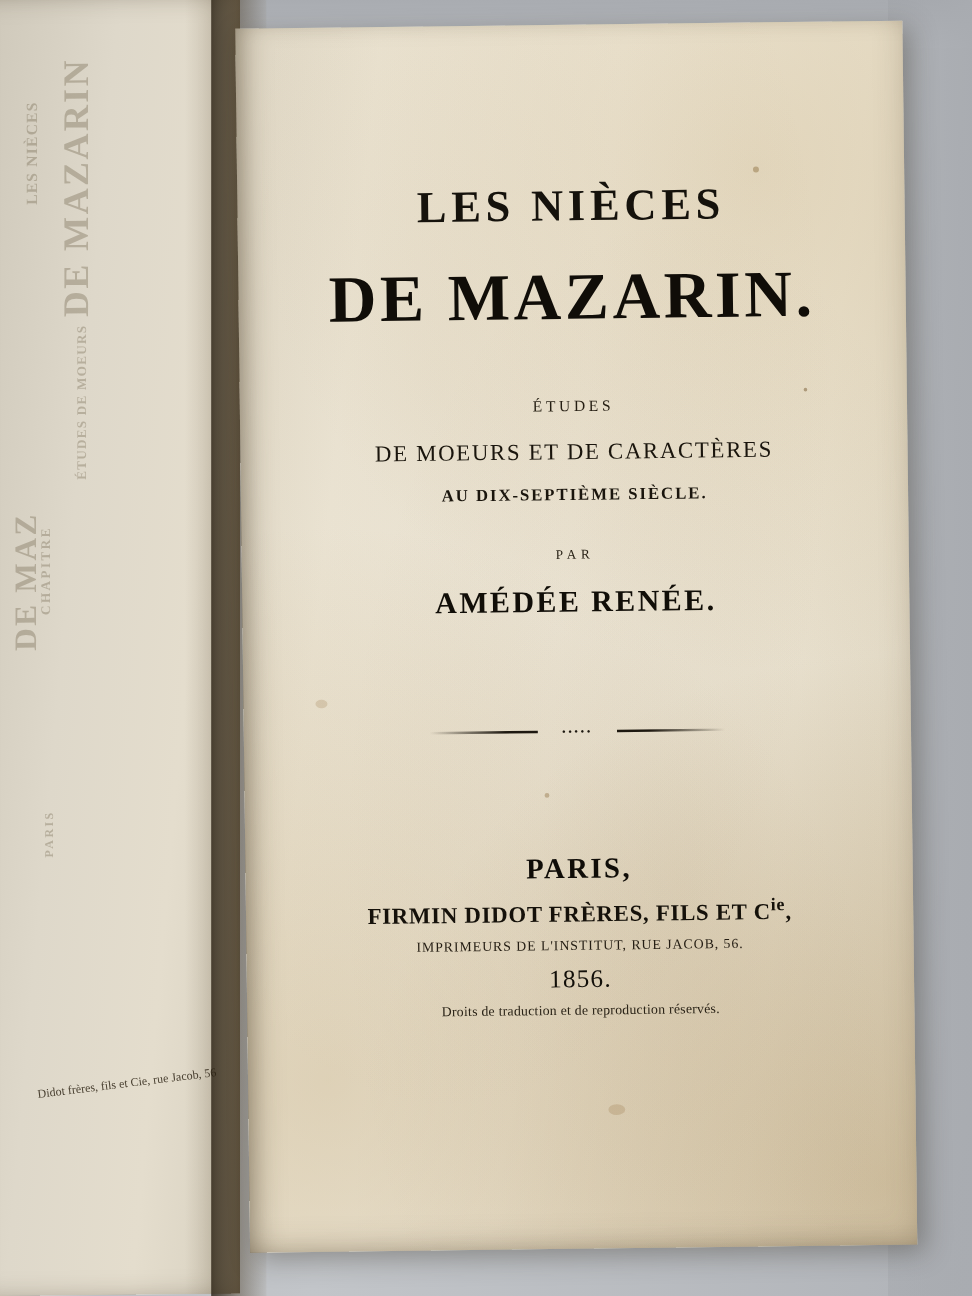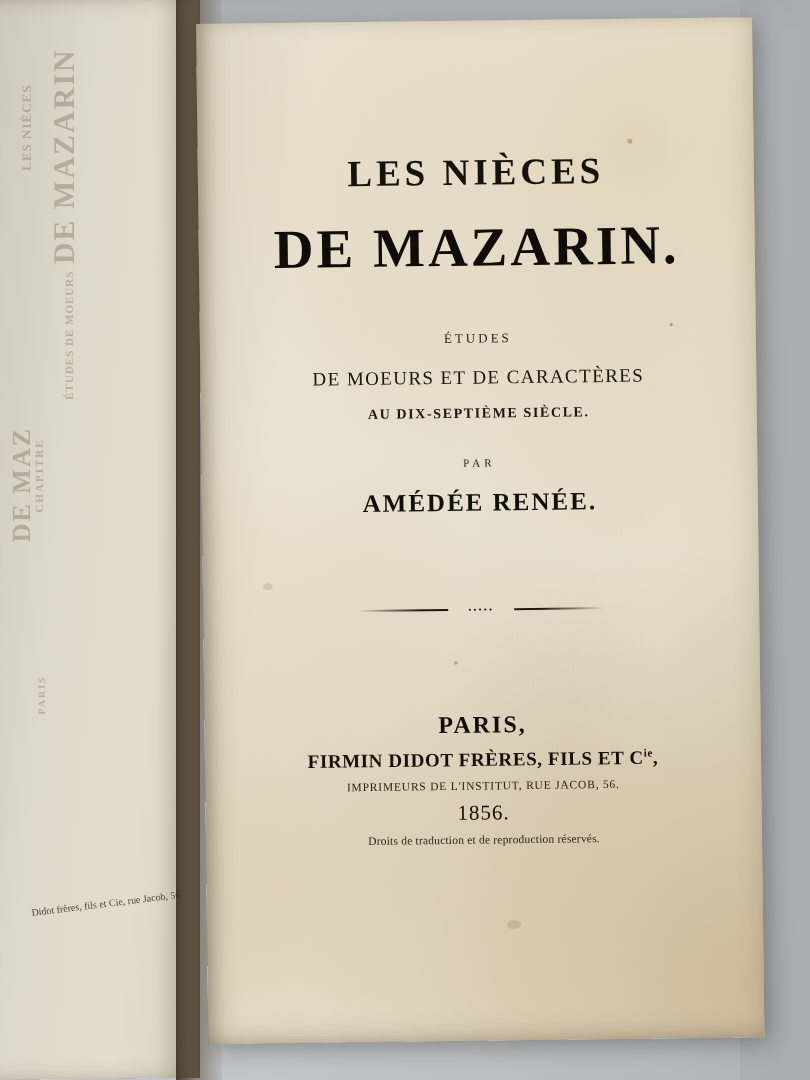--- a/index.html
+++ b/index.html
@@ -192,21 +192,21 @@
     font-weight: bold;
     color: #100d08;
   }
   .publisher {
     margin-top: 10px;
     font-size: 19px;
     letter-spacing: 0.6px;
     font-weight: bold;
     color: #15110a;
   }
-  .publisher sup { font-size: 11px; }
+  .publisher sup { font-size: 15px; }
   .address {
     margin-top: 9px;
     font-size: 11.5px;
     letter-spacing: 0.8px;
     color: #241d13;
   }
   .year {
     margin-top: 9px;
     font-size: 21px;
     letter-spacing: 1px;

